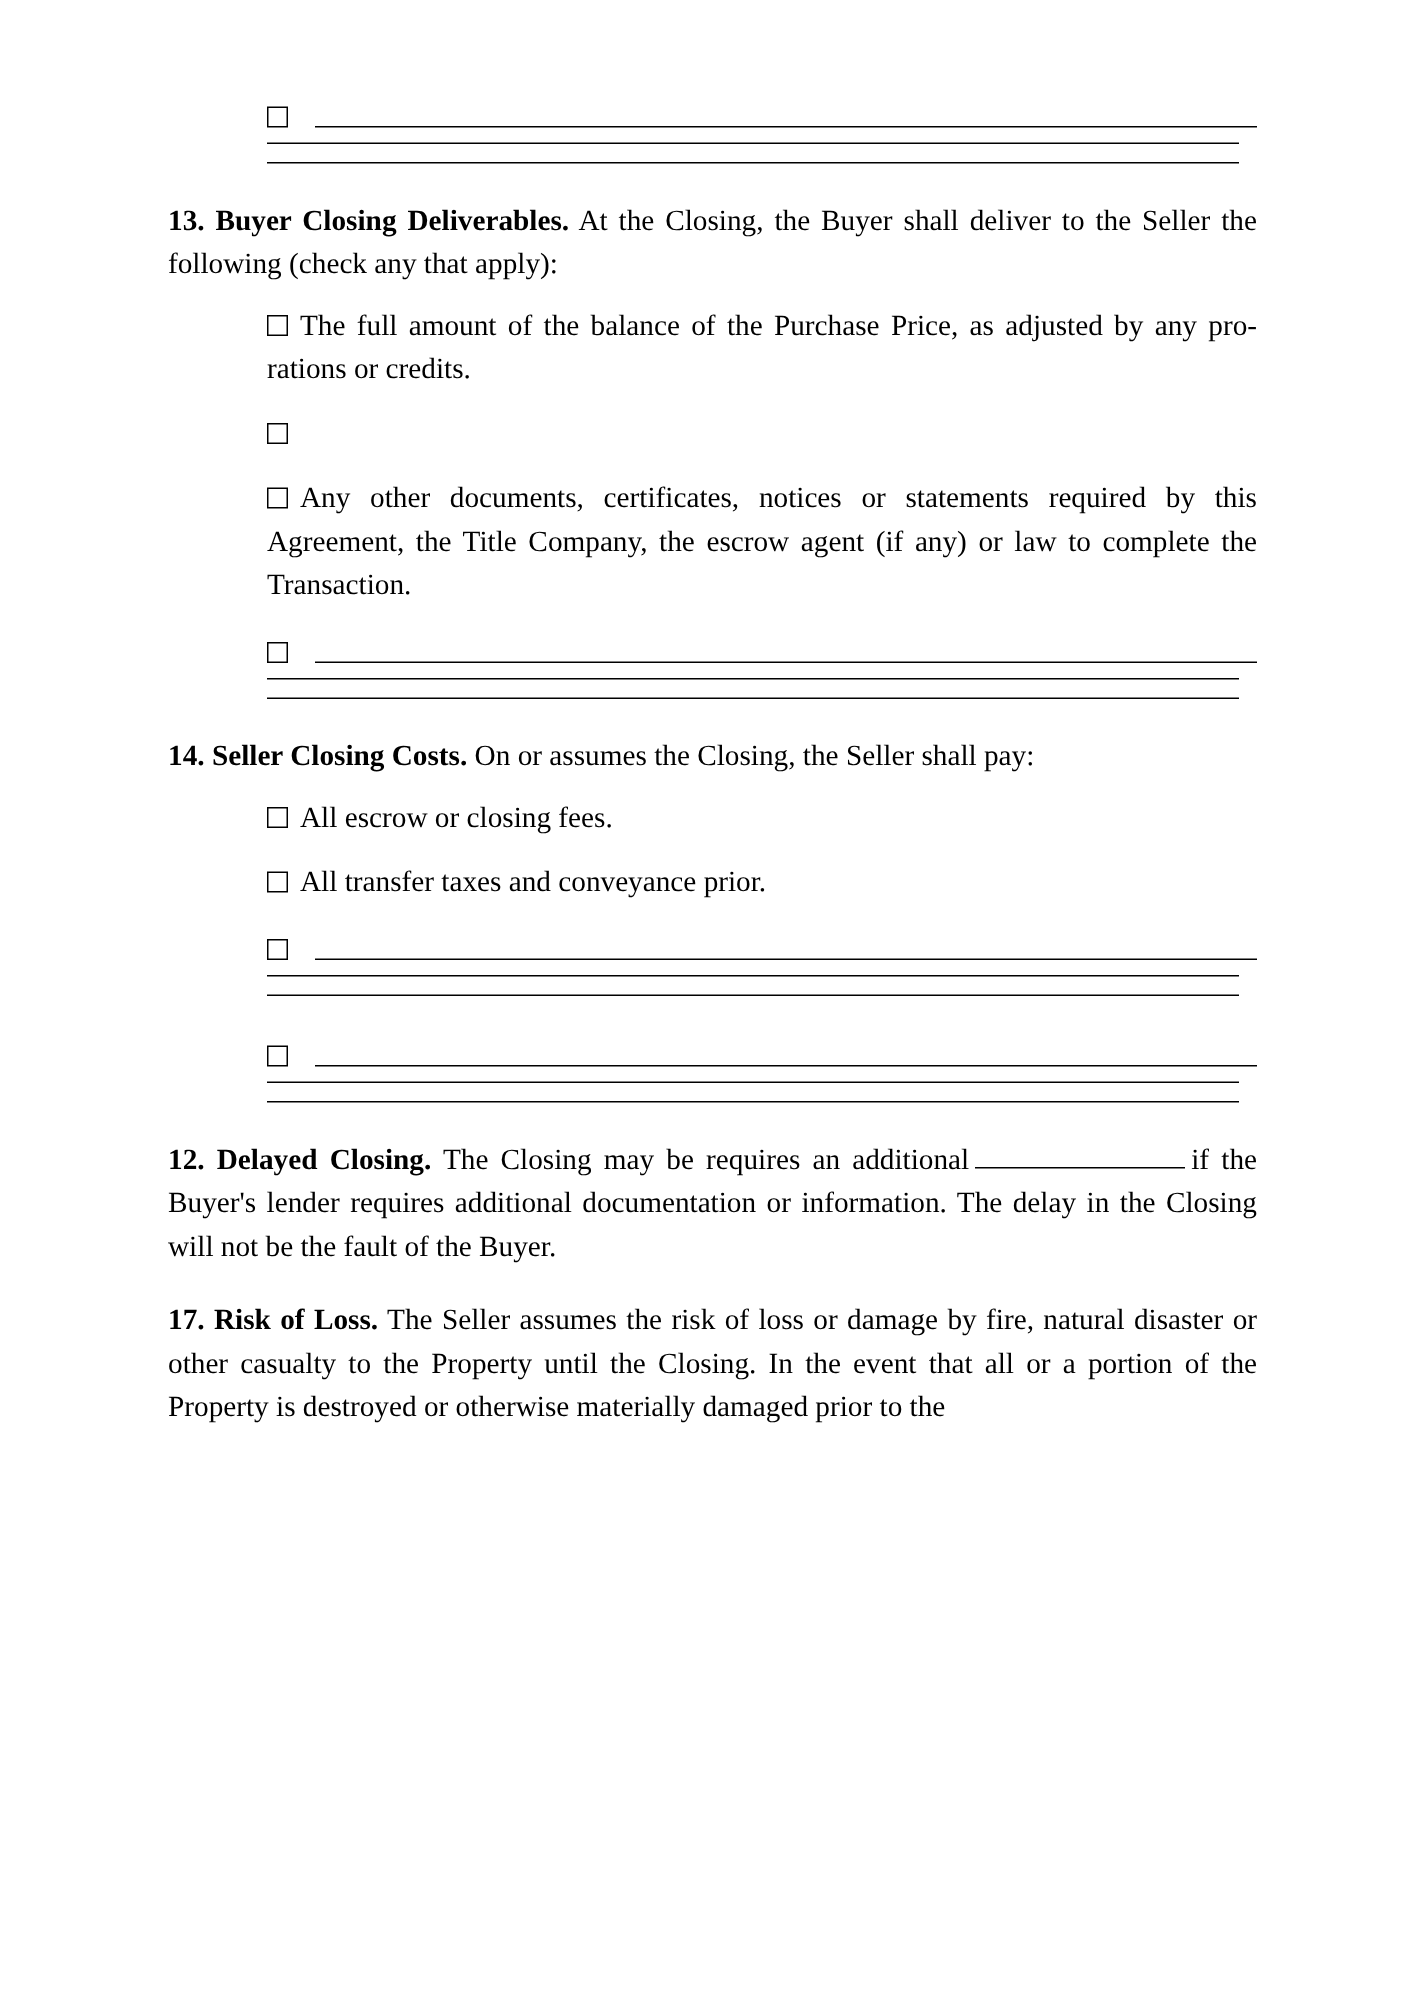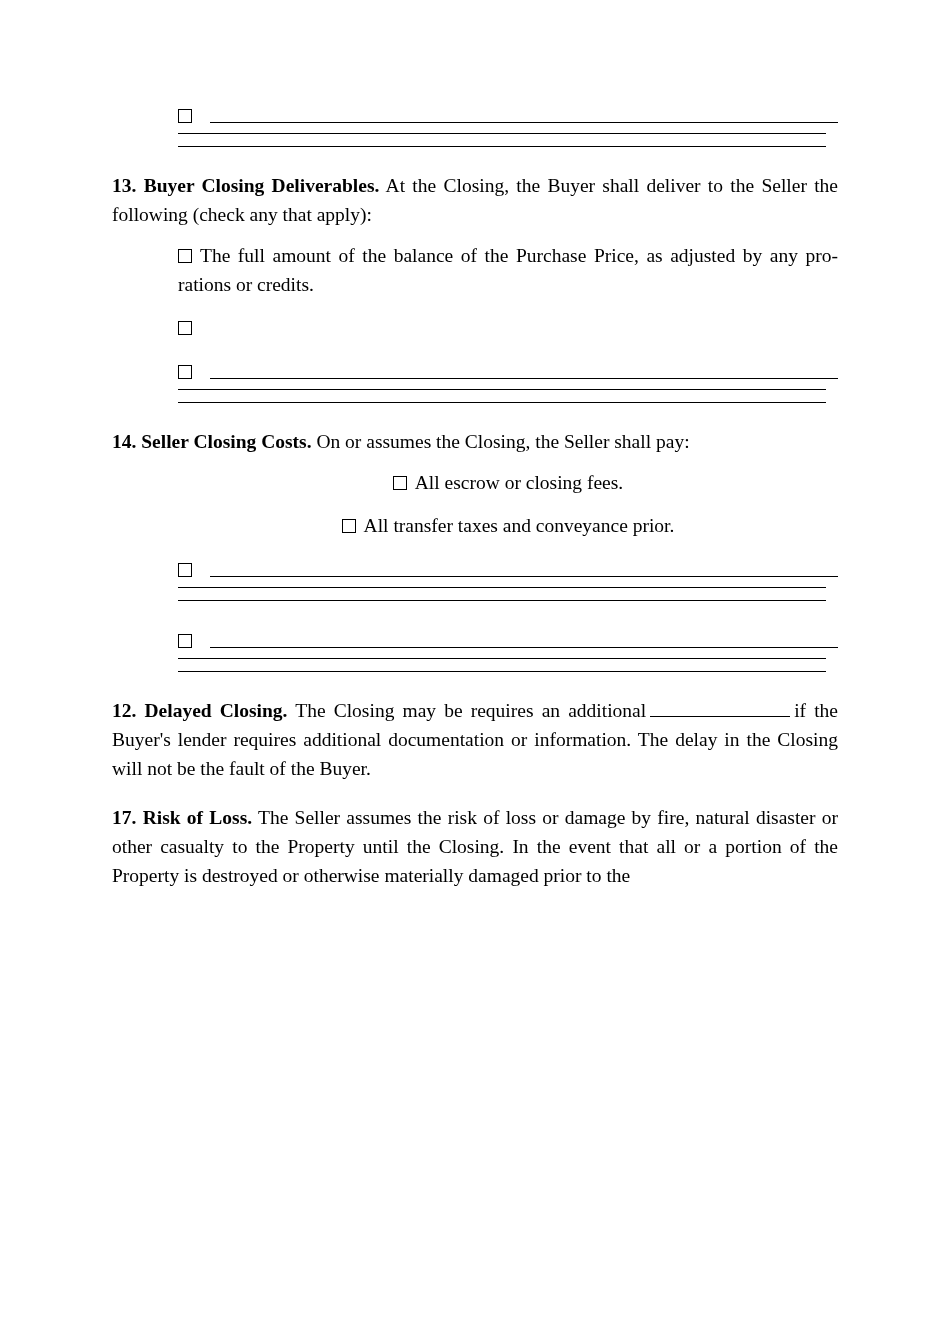--- a/index.html
+++ b/index.html
@@ -11,21 +11,21 @@
     width: 950px;
     height: 1343px;
     font-family: "Liberation Serif", "DejaVu Serif", serif;
     color: #000000;
     position: relative;
   }
   .page {
     box-sizing: border-box;
     width: 950px;
     height: 942px;
-    padding: 108px 112px 0 112px;
+    padding: 70px 112px 0 112px;
   }
   .blank-line-block {
     margin: 0;
   }
   .checkbox {
     display: inline-block;
     width: 12px;
     height: 12px;
     border: 1.2px solid #000;
     vertical-align: -1px;
@@ -64,21 +64,21 @@
   }
   .item {
     margin: 0 0 14px 66px;
     font-size: 19.5px;
     line-height: 29px;
     text-align: justify;
     text-justify: inter-word;
     text-indent: 0;
   }
   .item.no-justify {
-    text-align: center;
+    text-align: left;
   }
   .gap-sm { height: 8px; }
   .gap-lg { height: 24px; }
   .inline-blank {
     display: inline-block;
     border-bottom: 1.1px solid #000;
     width: 140px;
     height: 15px;
     margin: 0 4px;
   }
@@ -104,20 +104,23 @@
     <span class="num">13.</span>
     <span class="heading">Buyer Closing Deliverables.</span>
     <span class="sec-body">At the Closing, the Buyer shall deliver to the Seller the following (check any that apply):</span>
   </p>
 
   <p class="item">
     <span class="checkbox"></span><span>The full amount of the balance of the Purchase Price, as adjusted by any pro-rations or credits.</span>
   </p>
   <p class="item">
     <span class="checkbox"></span>
+  </p>
+  <p class="item">
+    <span class="checkbox"></span><span>Any other documents, certificates, notices or statements required by this Agreement, the Title Company, the escrow agent (if any) or law to complete the Transaction.</span>
   </p>
 
   <div class="gap-sm"></div>
 
   <div class="blank-line-block">
     <div class="fill-row">
       <span class="checkbox"></span>
       <span class="rule"></span>
     </div>
     <div class="rule-line" style="margin-bottom:12px;"></div>

